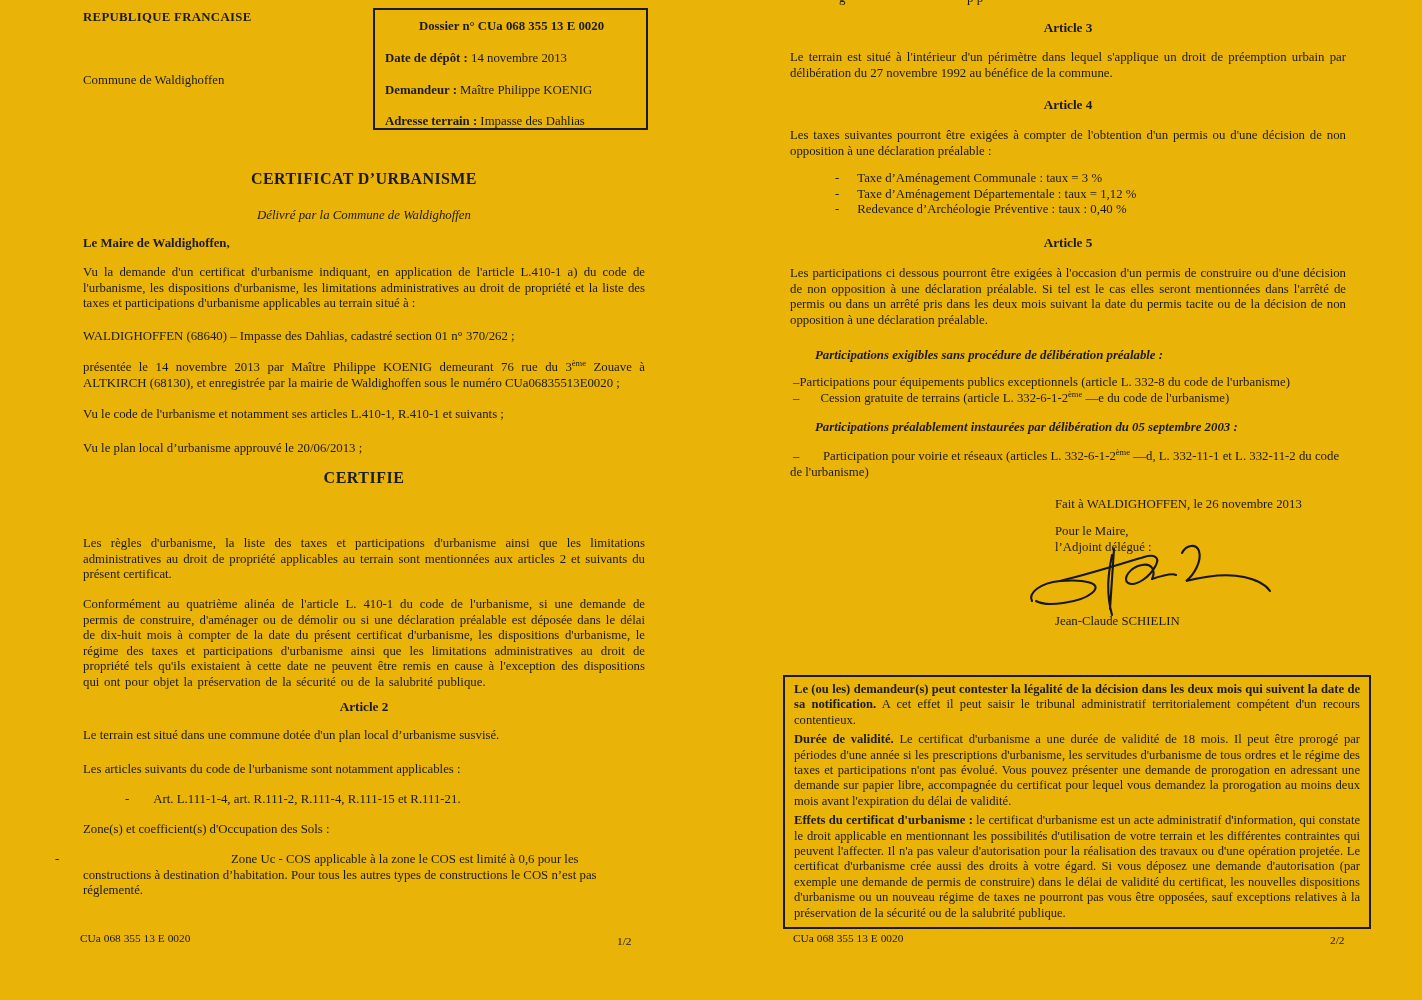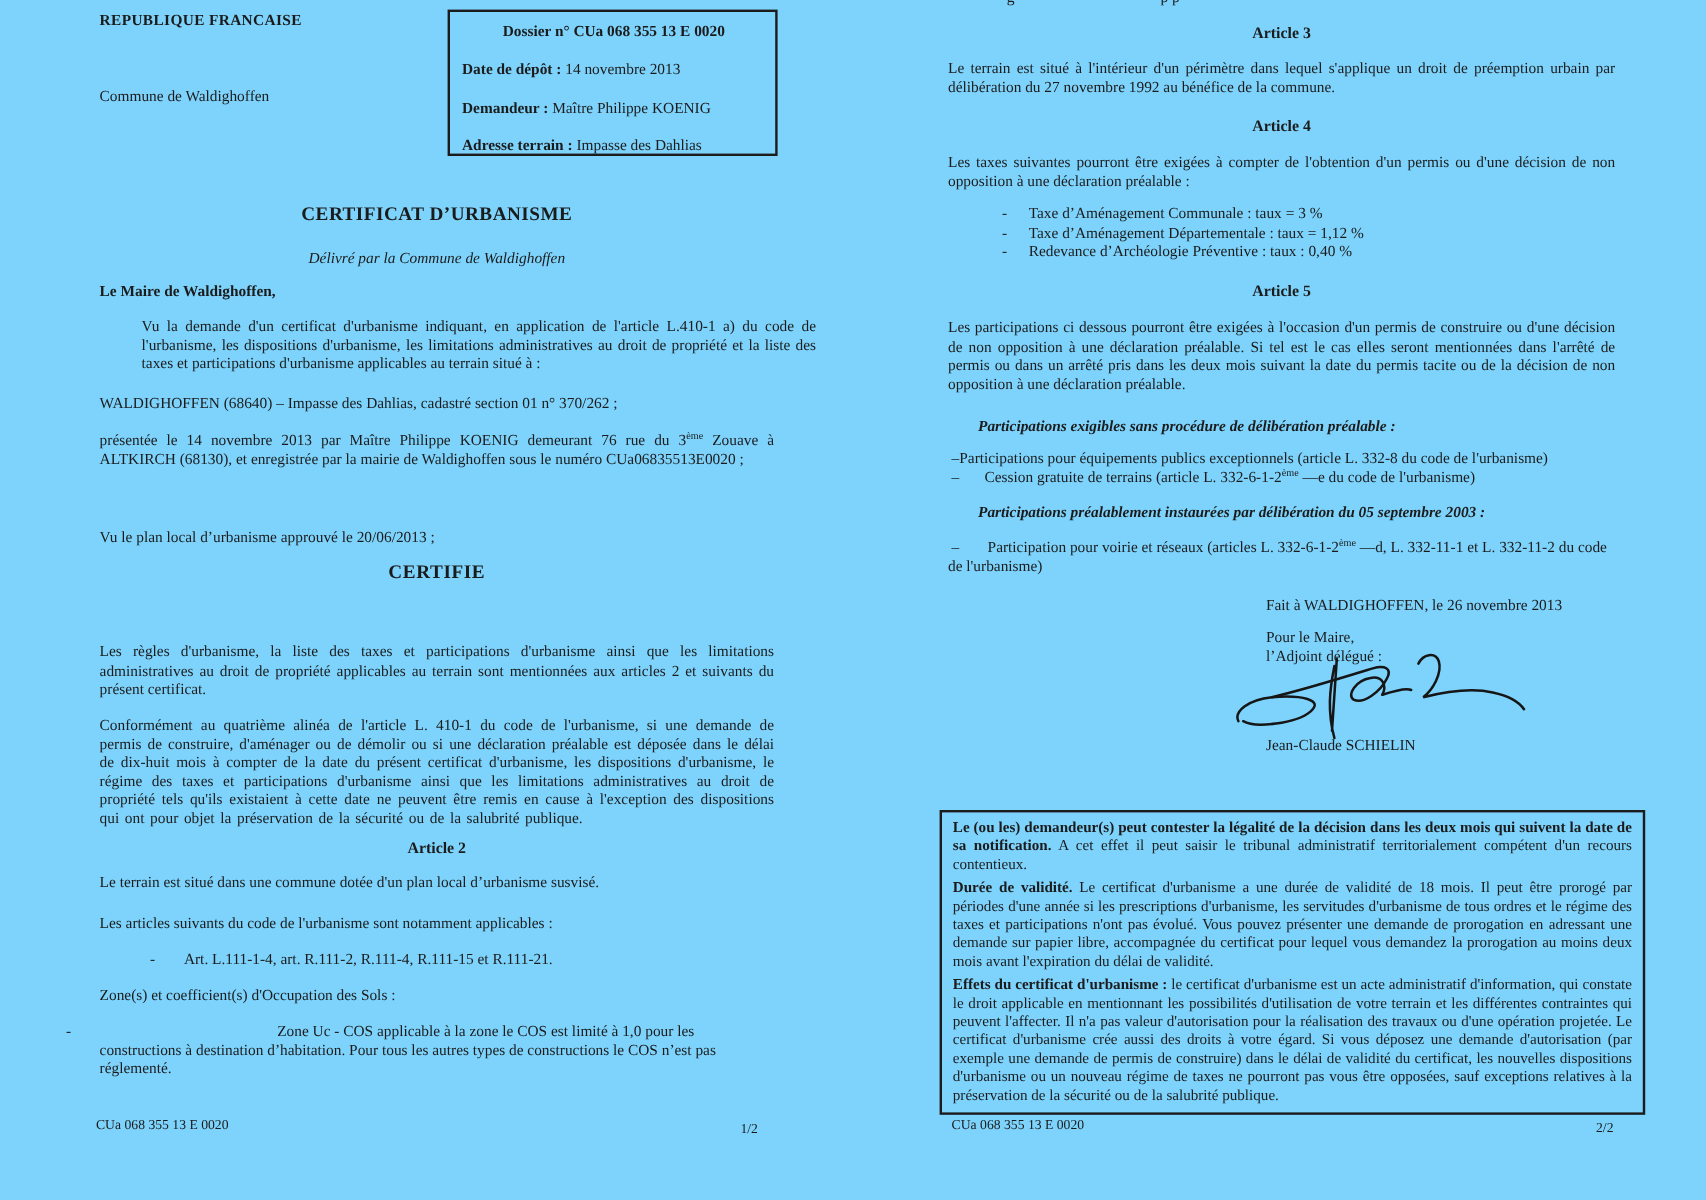--- a/index.html
+++ b/index.html
@@ -1,17 +1,17 @@
 <!DOCTYPE html>
 <html><head>
 <meta charset="utf-8">
 <style>
   html,body{margin:0;padding:0;background:#ffffff;}
   .canvas{
-    position:relative;width:1422px;height:1000px;background:#7dd3fc;
+    position:relative;width:1422px;height:1000px;background:#eab308;
     font-family:"Liberation Serif","DejaVu Serif",serif;
     color:#1b1b1b;font-size:12.8px;line-height:15.6px;overflow:hidden;
   }
   .pg{position:absolute;top:0;height:1000px;width:711px;}
   #page1{left:0;} #page2{left:711px;}
   .b{position:absolute;}
   .j{text-align:justify;}
   .c{text-align:center;}
   .bold{font-weight:bold;}
   .it{font-style:italic;}
@@ -53,26 +53,27 @@
       <div class="row" style="top:73px;"><span class="bold">Demandeur :</span><span> Maître Philippe KOENIG</span></div>
       <div class="row" style="top:104px;"><span class="bold">Adresse terrain :</span><span> Impasse des Dahlias</span></div>
     </div>
 
     <div class="b c doc-title" style="left:83px;top:171px;width:562px;">CERTIFICAT D’URBANISME</div>
 
     <div class="b c it" style="left:83px;top:208px;width:562px;">Délivré par la Commune de Waldighoffen</div>
 
     <div class="b bold" style="left:83px;top:236px;">Le Maire de Waldighoffen,</div>
 
-    <div class="b j" style="left:83px;top:265px;width:562px;margin-left:35px;">Vu la demande d'un certificat d'urbanisme indiquant, en application de l'article L.410-1 a) du code de l'urbanisme, les dispositions d'urbanisme, les limitations administratives au droit de propriété et la liste des taxes et participations d'urbanisme applicables au terrain situé à :</div>
+    <div class="b j" style="left:83px;top:265px;width:562px;">Vu la demande d'un certificat d'urbanisme indiquant, en application de l'article L.410-1 a) du code de l'urbanisme, les dispositions d'urbanisme, les limitations administratives au droit de propriété et la liste des taxes et participations d'urbanisme applicables au terrain situé à :</div>
 
     <div class="b" style="left:83px;top:329px;width:562px;">WALDIGHOFFEN (68640) – Impasse des Dahlias, cadastré section 01 n° 370/262 ;</div>
 
     <div class="b j" style="left:83px;top:360px;width:562px;"><span>présentée le 14 novembre 2013 par Maître Philippe KOENIG demeurant 76 rue du 3</span><sup class="e">ème</sup><span> Zouave à ALTKIRCH (68130), et enregistrée par la mairie de Waldighoffen sous le numéro CUa06835513E0020 ;</span></div>
 
+    <div class="b" style="left:83px;top:407px;width:562px;">Vu le code de l'urbanisme et notamment ses articles L.410-1, R.410-1 et suivants ;</div>
 
     <div class="b" style="left:83px;top:441px;width:562px;">Vu le plan local d’urbanisme approuvé le 20/06/2013 ;</div>
 
     <div class="b c certifie" style="left:83px;top:470px;width:562px;">CERTIFIE</div>
 
 
     <div class="b j" style="left:83px;top:536px;width:562px;">Les règles d'urbanisme, la liste des taxes et participations d'urbanisme ainsi que les limitations administratives au droit de propriété applicables au terrain sont mentionnées aux articles 2 et suivants du présent certificat.</div>
 
     <div class="b j" style="left:83px;top:597px;width:562px;word-spacing:1.5px;">Conformément au quatrième alinéa de l'article L. 410-1 du code de l'urbanisme, si une demande de permis de construire, d'aménager ou de démolir ou si une déclaration préalable est déposée dans le délai de dix-huit mois à compter de la date du présent certificat d'urbanisme, les dispositions d'urbanisme, le régime des taxes et participations d'urbanisme ainsi que les limitations administratives au droit de propriété tels qu'ils existaient à cette date ne peuvent être remis en cause à l'exception des dispositions qui ont pour objet la préservation de la sécurité ou de la salubrité publique.</div>
 
@@ -84,21 +85,21 @@
 
     <div class="b flex-item" style="left:125px;top:792px;">
         <span>-</span>
         <span style="margin-left:24px;">Art. L.111-1-4, art. R.111-2, R.111-4, R.111-15 et R.111-21.</span>
       </div>
 
     <div class="b" style="left:83px;top:822px;width:562px;">Zone(s) et coefficient(s) d'Occupation des Sols :</div>
 
     <div class="b" style="left:55px;top:852px;">-</div>
 
-    <div class="b" style="left:83px;top:852px;width:562px;text-indent:148px;">Zone Uc -  COS applicable à la zone le COS est limité à 1,0 pour les constructions à destination d’habitation. Pour tous les autres types de constructions le COS n’est pas réglementé.</div>
+    <div class="b" style="left:83px;top:852px;width:562px;text-indent:148px;">Zone Uc -  COS applicable à la zone le COS est limité à 0,6 pour les constructions à destination d’habitation. Pour tous les autres types de constructions le COS n’est pas réglementé.</div>
 
     <div class="b small" style="left:80px;top:931px;">CUa 068 355 13 E 0020</div>
     <div class="b small" style="left:617px;top:934px;">1/2</div>
   </div>
 
   <div class="pg" id="page2">
 
     <div class="b clipwrap" style="left:128px;top:0;">
       <span style="left:0;">g</span>
       <span style="left:128px;">p  p</span>

